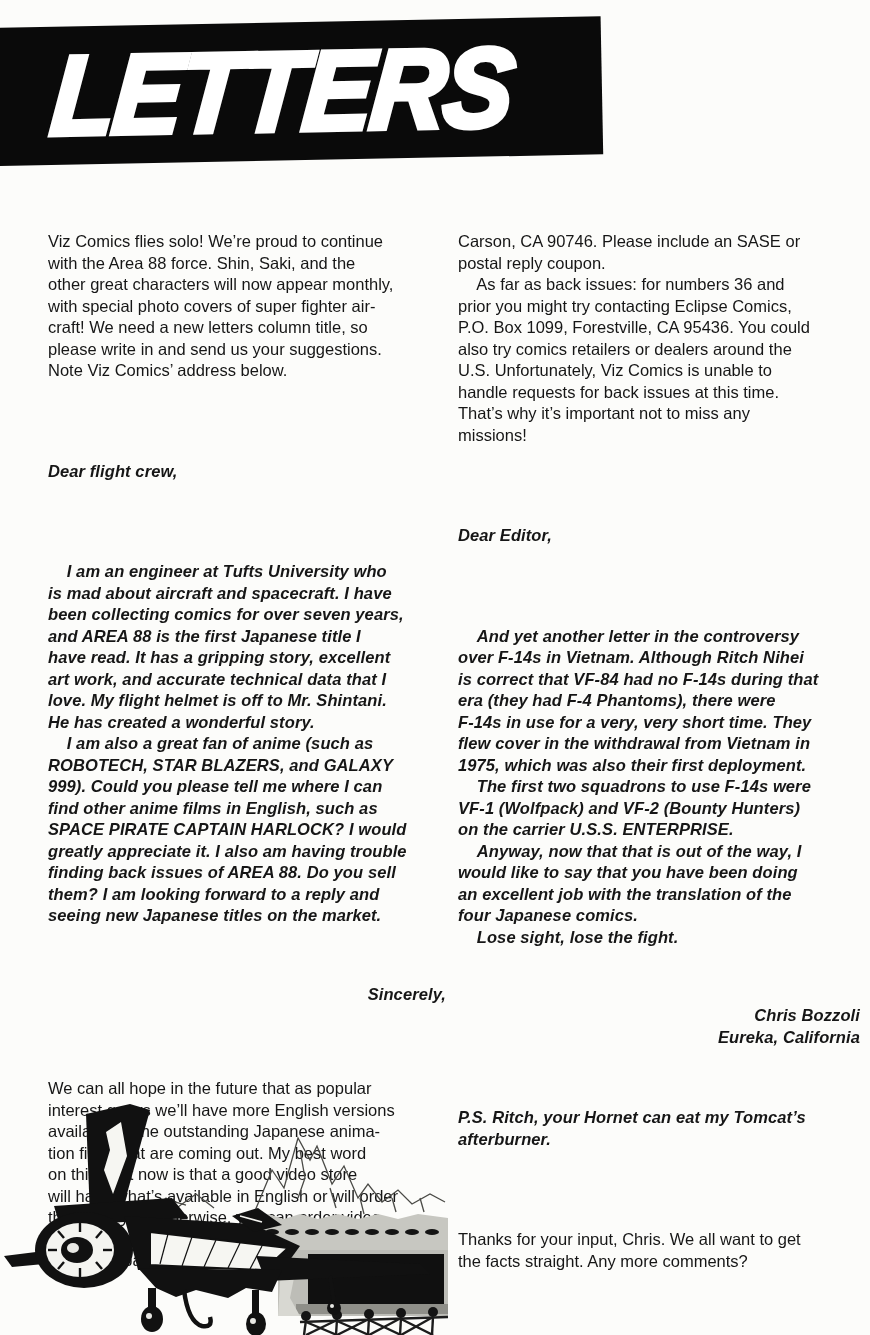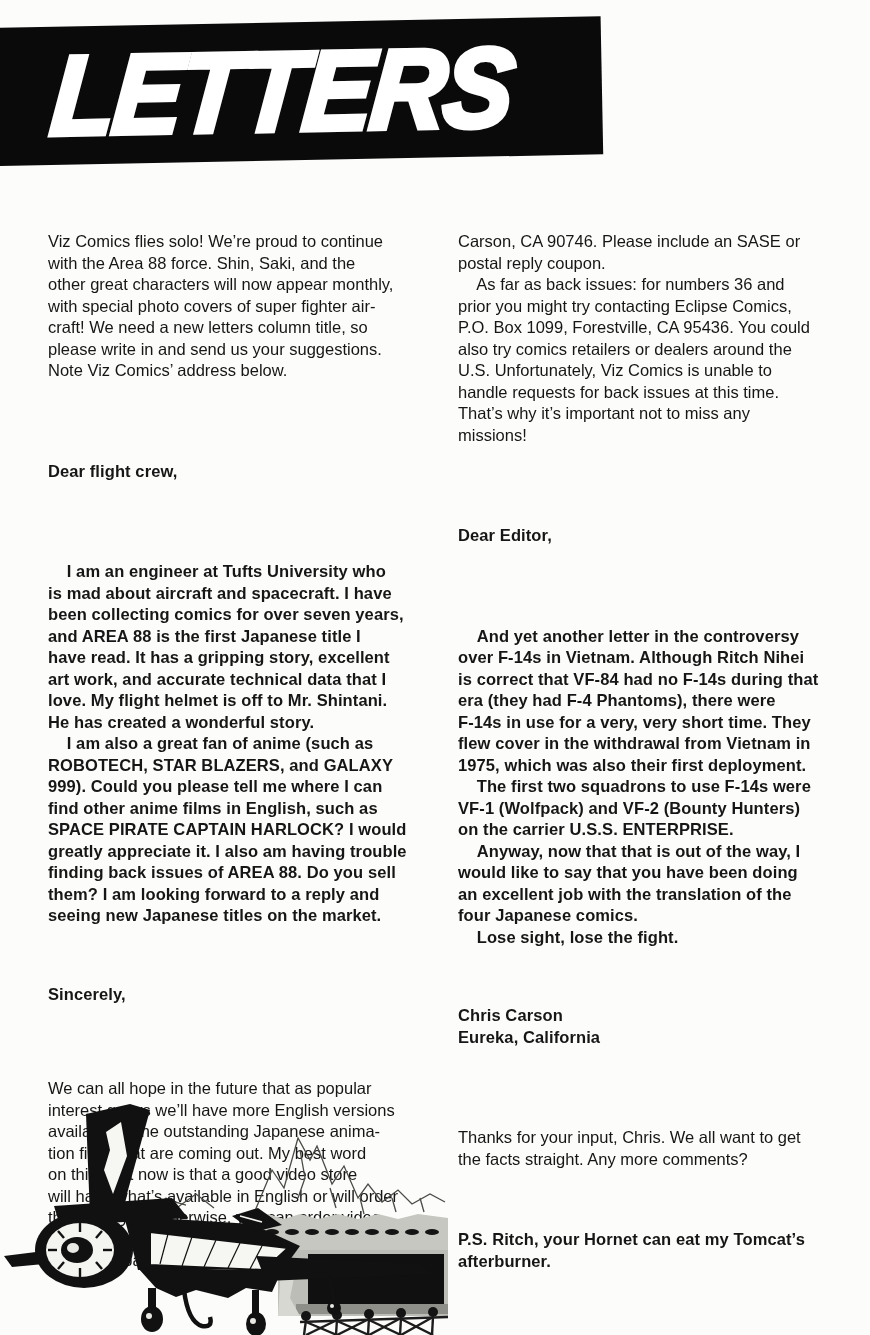--- a/index.html
+++ b/index.html
@@ -28,27 +28,27 @@
   }
   
   .col{
     position:absolute;top:188px;
     font-size:16.5px;line-height:21.5px;
     white-space:pre-wrap;
   }
   .col-left{left:48px;width:398px;}
   .col-right{left:458px;width:402px;}
   .reply{font-weight:normal;font-style:normal;}
-  .lett{font-weight:bold;letter-spacing:0.1px;}
+  .lett{font-weight:bold;font-style:italic;letter-spacing:0.1px;}
   .block{margin:0;}
   .mt-xl{margin-top:36px;}
   .mt-lg{margin-top:30px;}
   .mt-md{margin-top:36px;}
   .mt-sm{margin-top:16px;}
-  .mt-xs{margin-top:14px;}
+  .mt-xs{margin-top:14px;text-align:right;}
   
   .illus{
     position:absolute;left:0;top:1098px;width:448px;height:237px;
   }
   .illus svg{display:block;width:100%;height:100%;}
 </style>
 </head>
 <body>
 
 <div class="banner">
@@ -113,26 +113,26 @@
 flew cover in the withdrawal from Vietnam in
 1975, which was also their first deployment.
     The first two squadrons to use F-14s were
 VF-1 (Wolfpack) and VF-2 (Bounty Hunters)
 on the carrier U.S.S. ENTERPRISE.
     Anyway, now that that is out of the way, I
 would like to say that you have been doing
 an excellent job with the translation of the
 four Japanese comics.
     Lose sight, lose the fight.</div>
-  <div class="block lett mt-xs">Chris Carson
+  <div class="block lett mt-xs">Chris Bozzoli
 Eureka, California</div>
+  <div class="block lett mt-sm">P.S. Ritch, your Hornet can eat my Tomcat’s
+afterburner.</div>
   <div class="block reply mt-md">Thanks for your input, Chris. We all want to get
 the facts straight. Any more comments?</div>
-  <div class="block lett mt-sm">P.S. Ritch, your Hornet can eat my Tomcat’s
-afterburner.</div>
   <div class="block lett mt-lg">Dear Editor,</div>
   
 </div>
 
 <div class="illus">
   <svg viewBox="0 0 448 237" xmlns="http://www.w3.org/2000/svg">
 
     <g stroke="#4a4a46" stroke-width="1.3" fill="none">
       <path d="M150,115 L166,100 L178,109 L196,96 L214,110"></path>
       <path d="M160,108 L172,103 L186,107"></path>

